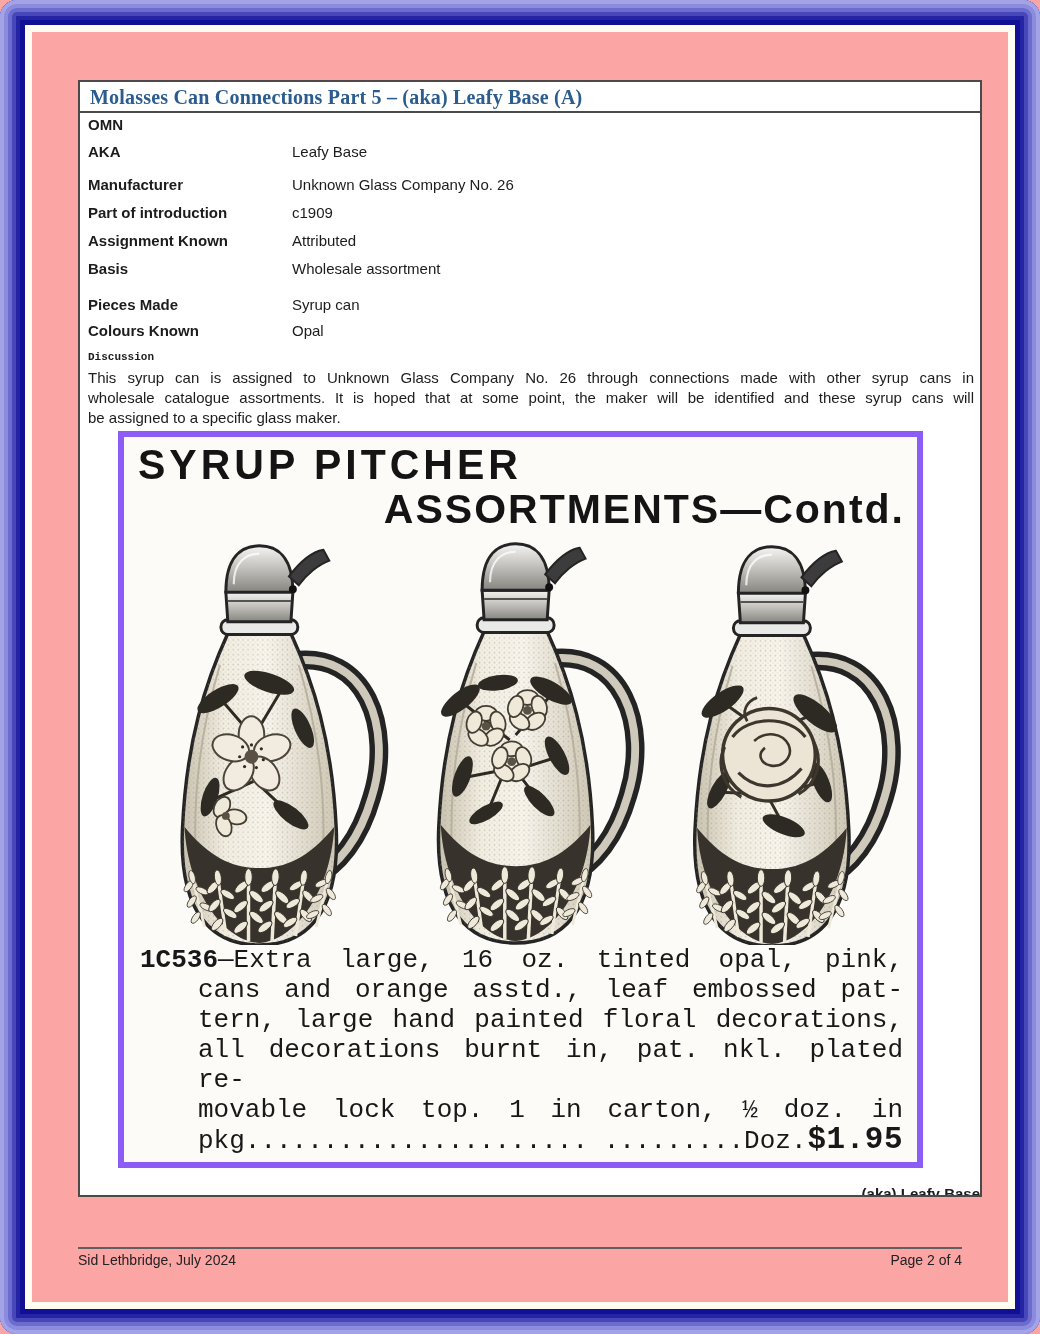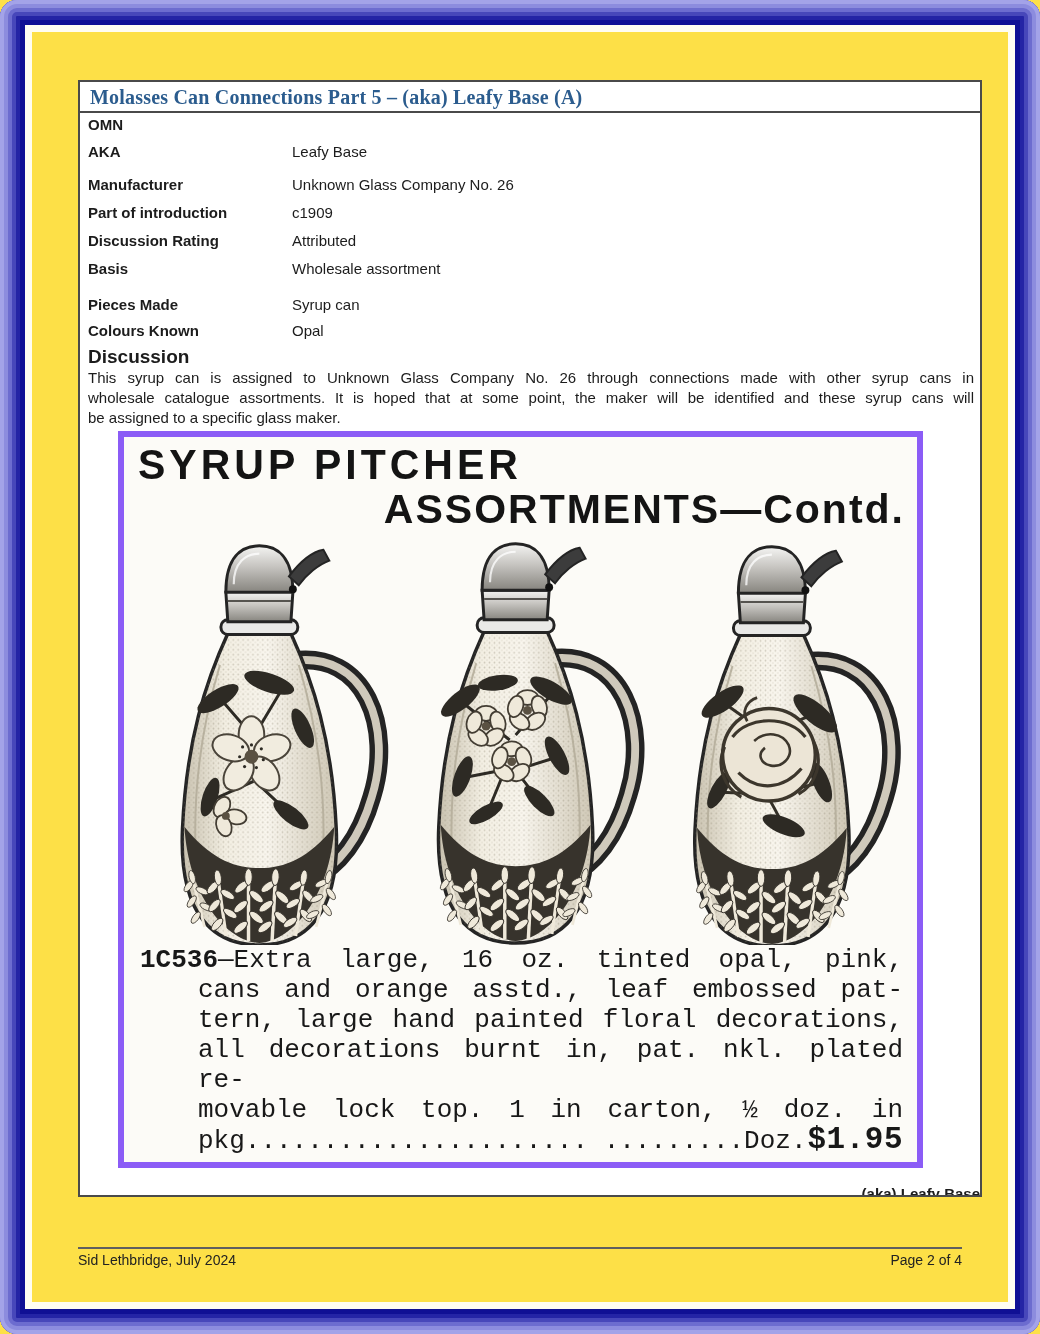--- a/index.html
+++ b/index.html
@@ -1,16 +1,16 @@
 <!DOCTYPE html>
 <html><head>
 <meta charset="utf-8">
 <style>
   html,body{margin:0;padding:0;background:#ffffff;}
-  .canvas{position:relative;width:1040px;height:1334px;background:#fde047;overflow:hidden;
+  .canvas{position:relative;width:1040px;height:1334px;background:#fca5a5;overflow:hidden;
           font-family:"Liberation Sans",sans-serif;color:#1c1c1c;}
   
   .frame{position:absolute;inset:0;border-radius:17px;pointer-events:none;z-index:50;
     box-shadow:
       inset 0 0 0 4px  #a3a3e8,
       inset 0 0 0 8px  #8c8cde,
       inset 0 0 0 12px #6c6ccf,
       inset 0 0 0 16px #4747ba,
       inset 0 0 0 20px #2424a5,
       inset 0 0 0 25px #101094,
@@ -19,21 +19,21 @@
   .doc{position:absolute;left:78px;top:80px;width:904px;height:1117px;background:#fff;
        border:2px solid #4a4a4a;box-sizing:border-box;overflow:hidden;}
   .titlebar{height:31px;border-bottom:2px solid #4a4a4a;padding:4px 10px 0 10px;box-sizing:border-box;}
   .titlebar .t{font-family:"Liberation Serif",serif;font-weight:bold;font-size:20px;color:#2b5c8e;letter-spacing:.2px;}
   .fields{padding:3px 6px 0 8px;}
   .frow{display:flex;line-height:18px;font-size:15px;}
   .frow .lab{width:204px;font-weight:bold;flex:none;}
   .frow .val{flex:1;}
   .mb9{margin-bottom:9px}.mb15{margin-bottom:15px}.mb10{margin-bottom:10px}
   .mb18{margin-bottom:18px}.mb8{margin-bottom:8px}
-  .disc-label{font-weight:bold;font-size:19px;line-height:18px;margin-bottom:2px;}
+  .disc-label{font-weight:bold;font-size:11px;line-height:18px;margin-bottom:2px;font-family:Liberation Mono, monospace;}
   .disc-line{font-size:15px;line-height:20px;text-align:justify;text-align-last:justify;}
   .disc-line.last{text-align:left;text-align-last:left;}
   
   .figure{margin:3px 0 0 38px;width:805px;height:737px;border:6px solid #8b5cf6;background:#fcfbf7;
           box-sizing:border-box;padding:6px 10px 0 10px;overflow:hidden;}
   .head1{font-family:"Liberation Sans",sans-serif;font-weight:900;font-size:41px;line-height:44px;
          letter-spacing:4px;color:#141414;padding-left:4px;transform:scaleY(1.02);}
   .head2{font-family:"Liberation Sans",sans-serif;font-weight:900;font-size:41px;line-height:44px;
          letter-spacing:2px;color:#141414;text-align:right;padding-right:2px;}
   .jugs{display:block;margin:2px auto 0 auto;}
@@ -73,21 +73,21 @@
       </div>
       <div class="frow mb10">
         <span class="lab">Manufacturer</span>
         <span class="val">Unknown Glass Company No. 26</span>
       </div>
       <div class="frow mb10">
         <span class="lab">Part of introduction</span>
         <span class="val">c1909</span>
       </div>
       <div class="frow mb10">
-        <span class="lab">Discussion Rating</span>
+        <span class="lab">Assignment Known</span>
         <span class="val">Attributed</span>
       </div>
       <div class="frow mb18">
         <span class="lab">Basis</span>
         <span class="val">Wholesale assortment</span>
       </div>
       <div class="frow mb8">
         <span class="lab">Pieces Made</span>
         <span class="val">Syrup can</span>
       </div>

